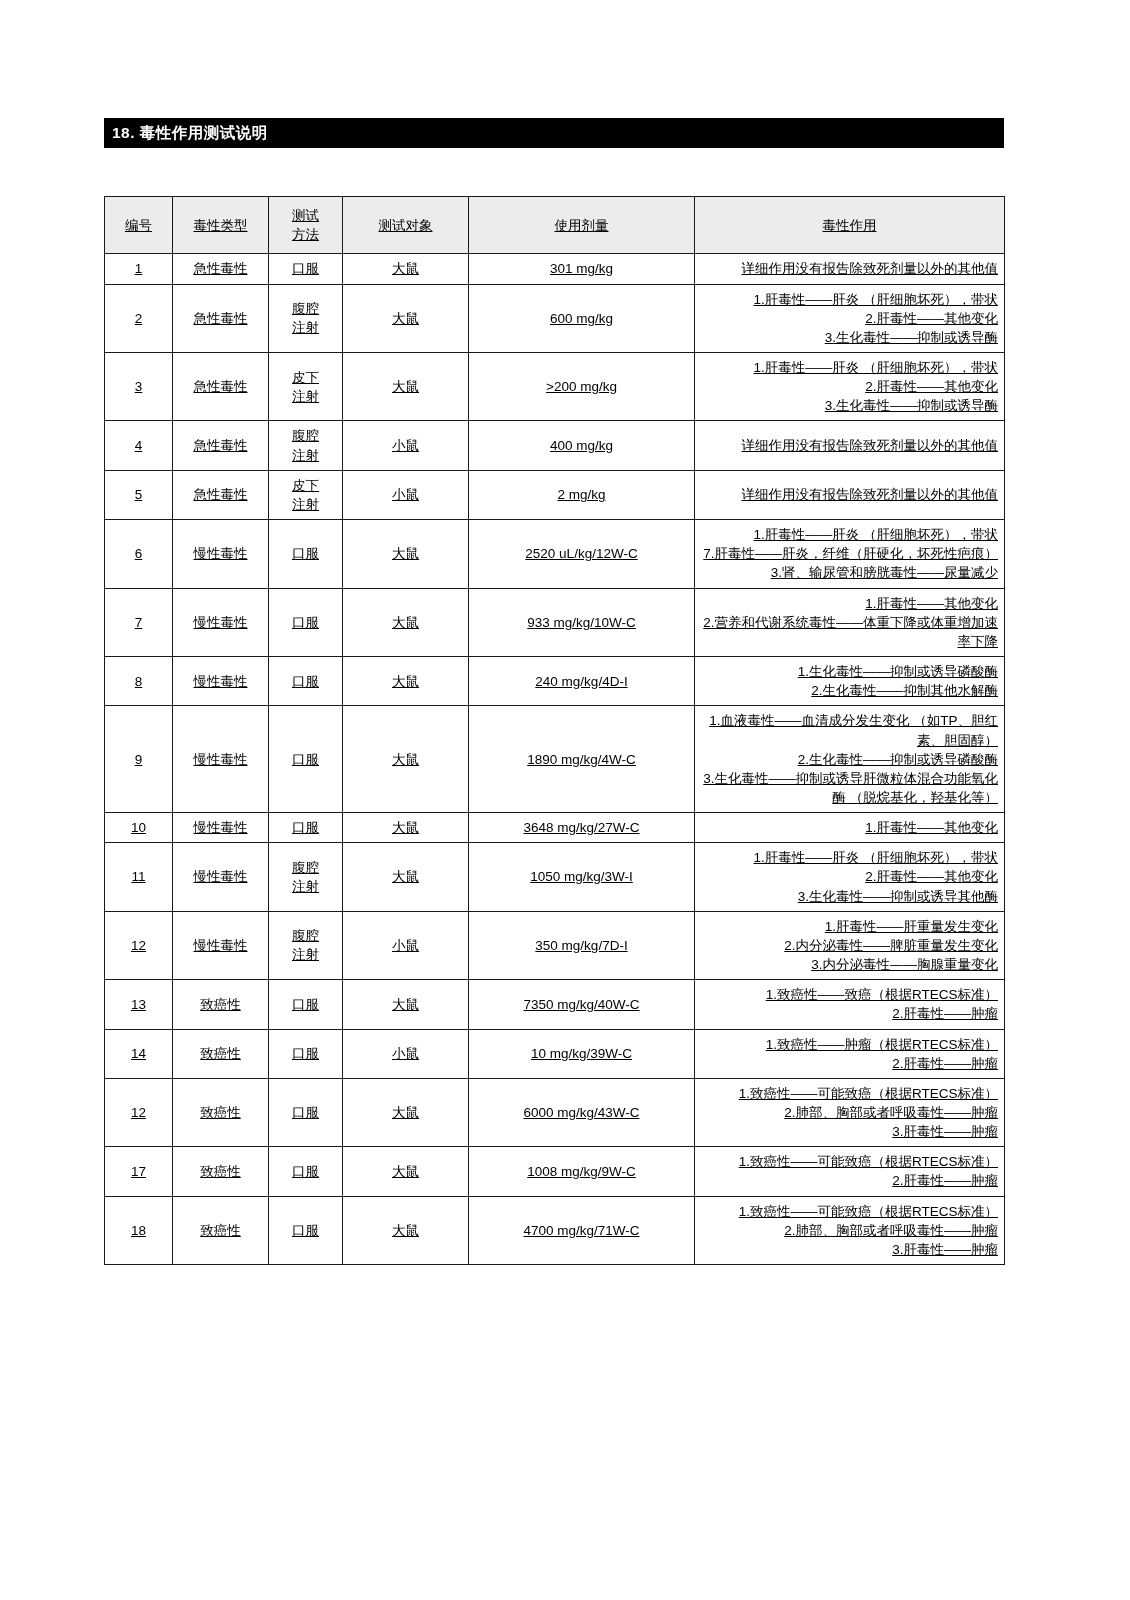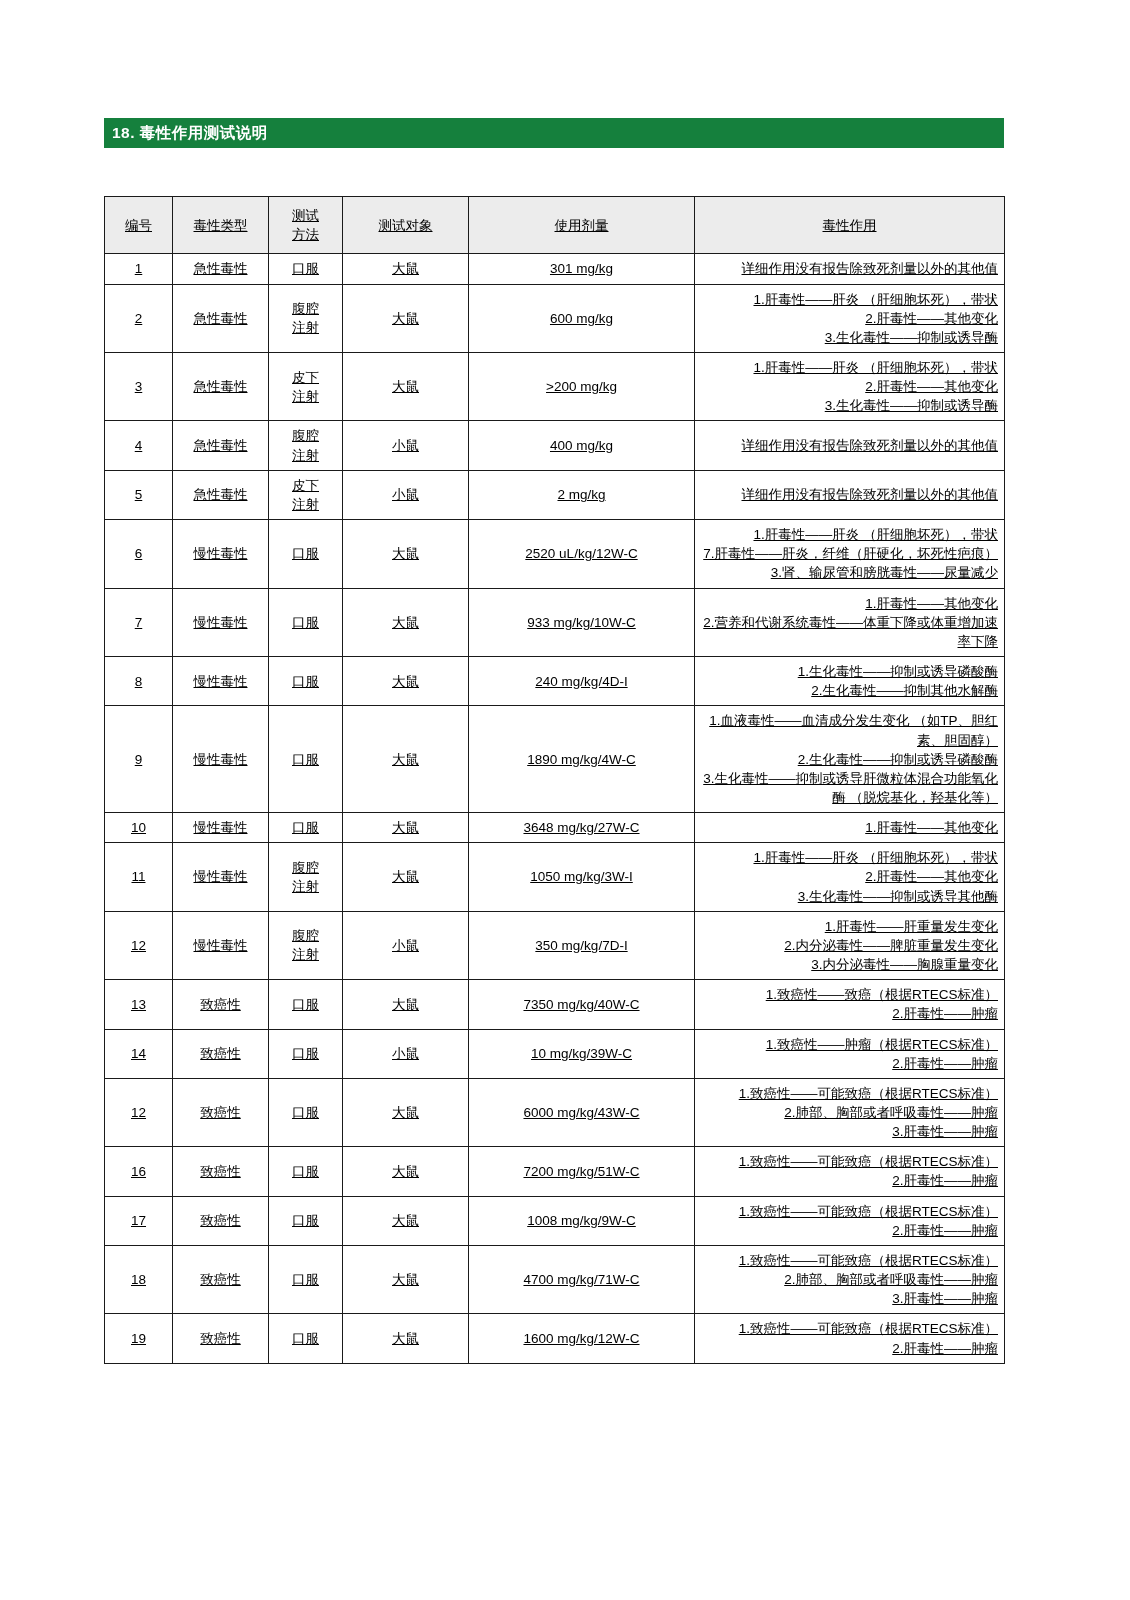--- a/index.html
+++ b/index.html
@@ -14,21 +14,21 @@
     color: #000000;
   }
   .page {
     position: relative;
     width: 1130px;
     min-height: 1600px;
     box-sizing: border-box;
     padding: 118px 100px 0 104px;
   }
   .section-title-bar {
-    background: #15803d;
+    background: #000000;
     color: #ffffff;
     font-size: 15.5px;
     font-weight: bold;
     letter-spacing: 0.5px;
     padding: 5px 8px 6px 8px;
     width: 900px;
     box-sizing: border-box;
     line-height: 1.25;
   }
   .table-wrap {
@@ -256,31 +256,20 @@
             <td class="c-center">口服</td>
             <td class="c-center">大鼠</td>
             <td class="c-center dose">6000 mg/kg/43W-C</td>
             <td class="c-effect-cell">
               <div class="eff-line">1.致癌性——可能致癌（根据RTECS标准）</div>
               <div class="eff-line">2.肺部、胸部或者呼吸毒性——肿瘤</div>
               <div class="eff-line">3.肝毒性——肿瘤</div>
             </td>
           </tr>
           <tr>
-            <td class="c-center">16</td>
-            <td class="c-center">致癌性</td>
-            <td class="c-center">口服</td>
-            <td class="c-center">大鼠</td>
-            <td class="c-center dose">7200 mg/kg/51W-C</td>
-            <td class="c-effect-cell">
-              <div class="eff-line">1.致癌性——可能致癌（根据RTECS标准）</div>
-              <div class="eff-line">2.肝毒性——肿瘤</div>
-            </td>
-          </tr>
-          <tr>
             <td class="c-center">17</td>
             <td class="c-center">致癌性</td>
             <td class="c-center">口服</td>
             <td class="c-center">大鼠</td>
             <td class="c-center dose">1008 mg/kg/9W-C</td>
             <td class="c-effect-cell">
               <div class="eff-line">1.致癌性——可能致癌（根据RTECS标准）</div>
               <div class="eff-line">2.肝毒性——肿瘤</div>
             </td>
           </tr>
@@ -289,28 +278,17 @@
             <td class="c-center">致癌性</td>
             <td class="c-center">口服</td>
             <td class="c-center">大鼠</td>
             <td class="c-center dose">4700 mg/kg/71W-C</td>
             <td class="c-effect-cell">
               <div class="eff-line">1.致癌性——可能致癌（根据RTECS标准）</div>
               <div class="eff-line">2.肺部、胸部或者呼吸毒性——肿瘤</div>
               <div class="eff-line">3.肝毒性——肿瘤</div>
             </td>
           </tr>
-          <tr>
-            <td class="c-center">19</td>
-            <td class="c-center">致癌性</td>
-            <td class="c-center">口服</td>
-            <td class="c-center">大鼠</td>
-            <td class="c-center dose">1600 mg/kg/12W-C</td>
-            <td class="c-effect-cell">
-              <div class="eff-line">1.致癌性——可能致癌（根据RTECS标准）</div>
-              <div class="eff-line">2.肝毒性——肿瘤</div>
-            </td>
-          </tr>
         </tbody>
     </table>
   </div>
 
 </div>
 
 </body></html>

